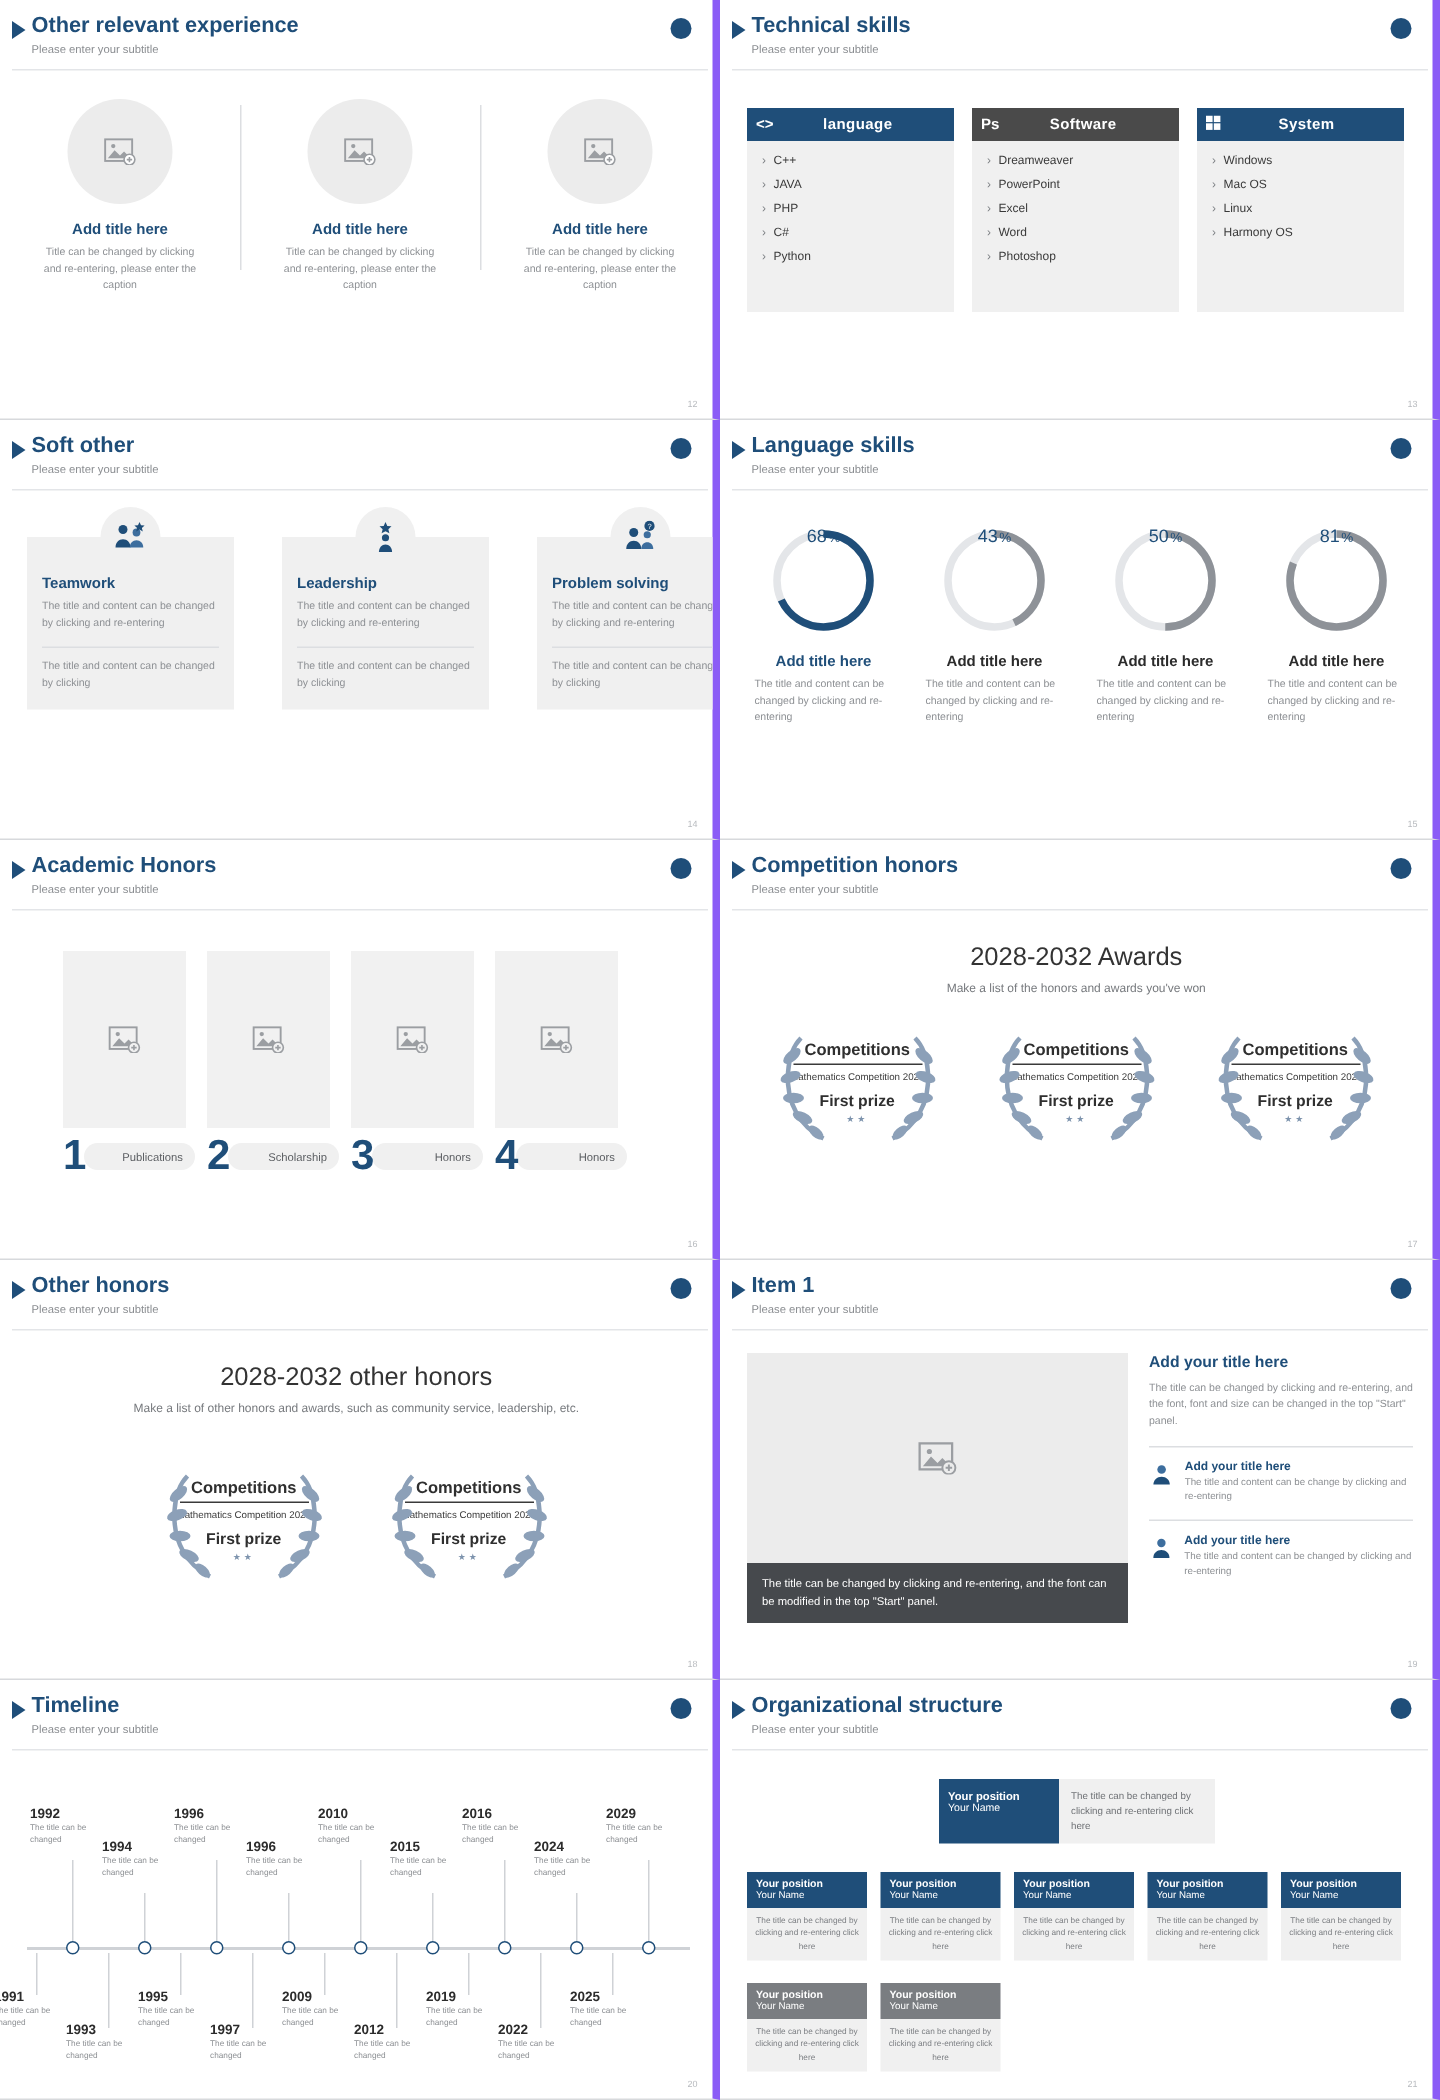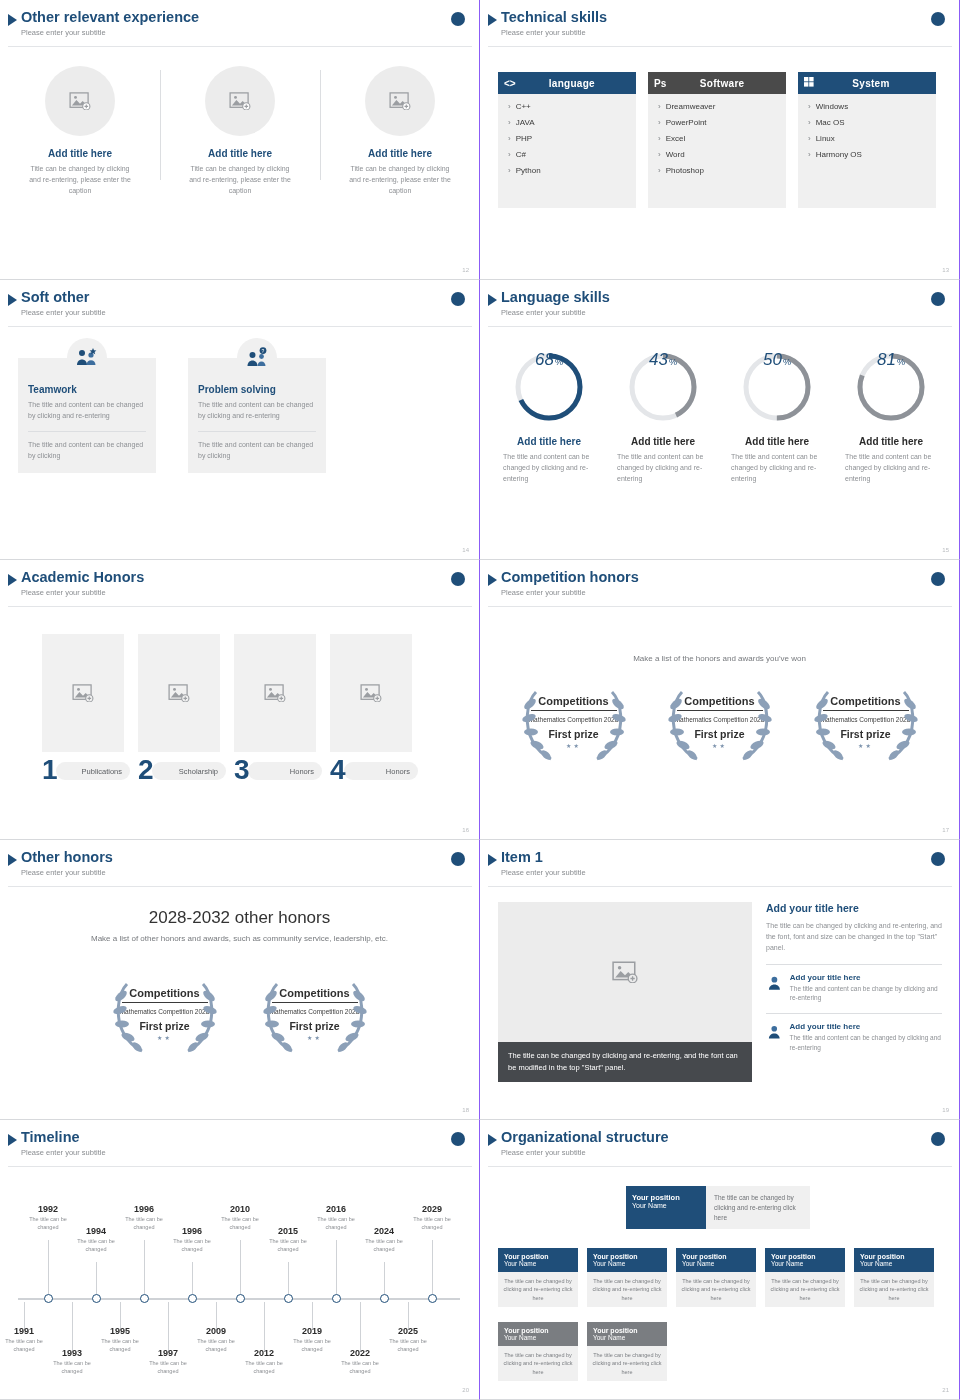--- a/index.html
+++ b/index.html
@@ -12,21 +12,21 @@
   }
   .grid {
     display: grid;
     grid-template-columns: 480px 480px;
     grid-template-rows: repeat(5, 280px);
     width: 960px; height: 1400px;
   }
   .slide {
     position: relative;
     background: #ffffff;
-    border-right: 1px solid #8b5cf6;
+    border-right: 5px solid #8b5cf6;
     border-bottom: 1px solid #d7d9dc;
     overflow: hidden;
     padding: 0;
   }
   
   .shead { position: absolute; top: 10px; left: 8px; display: flex; align-items: flex-start; }
   .tri {
     width: 0; height: 0;
     border-top: 6px solid transparent;
     border-bottom: 6px solid transparent;
@@ -87,21 +87,21 @@
   .softcard h4 { font-size: 10px; color: #1f4e79; margin-bottom: 5px; }
   .softcard p { font-size: 7px; color: #8d9094; line-height: 1.5; }
   .softsep { height: 1px; background: #dcdee1; margin: 10px 0 8px; }
 
   
   .s15-wrap { position: absolute; top: 70px; left: 12px; display: flex; }
   .langcol { width: 114px; display: flex; flex-direction: column; align-items: center; }
   .ringwrap { position: relative; width: 74px; height: 74px; }
   .ringwrap svg { transform: rotate(-90deg); }
   .ringval { position: absolute; inset: 0; display: flex; align-items: baseline; justify-content: center; }
-  .ringval .n { font-size: 17px; color: #1f4e79; font-style: italic; }
+  .ringval .n { font-size: 12px; color: #1f4e79; }
   .ringval .p { font-size: 9px; color: #1f4e79; margin-left: 1px; }
   .langcol .lt { margin-top: 12px; font-size: 10px; font-weight: bold; color: #1f4e79; }
   .langcol .ld { width: 92px; text-align: left; margin-top: 5px; }
 
   
   .s16-wrap { position: absolute; top: 74px; left: 42px; display: flex; gap: 14px; }
   .certcard { width: 82px; height: 118px; background: #f1f1f1; display: flex; align-items: center; justify-content: center; }
   .s16-nums { position: absolute; top: 196px; left: 42px; display: flex; gap: 14px; }
   .numgroup { width: 82px; position: relative; display: flex; align-items: center; }
   .bignum { font-size: 28px; font-weight: bold; color: #1f4e79; line-height: 1; z-index: 2; }
@@ -133,21 +133,21 @@
   .s19-right p.d { font-size: 7px; color: #8d9094; line-height: 1.6; margin-top: 6px; }
   .s19-line { height: 1px; background: #dcdee1; margin: 10px 0 8px; }
   .s19-item { display: flex; gap: 7px; margin-bottom: 9px; }
   .s19-item .it { font-size: 8px; font-weight: bold; color: #1f4e79; }
   .s19-item .ib { font-size: 6.5px; color: #8d9094; line-height: 1.5; margin-top: 2px; }
 
   
   .tl-axis { position: absolute; left: 18px; top: 178px; width: 442px; height: 2px; background: #cfd2d6; }
   .tl-node { position: absolute; top: 174px; width: 9px; height: 9px; border-radius: 50%; background: #fff; border: 1.5px solid #1f4e79; }
   .tl-stem { position: absolute; width: 1px; background: #cfd2d6; }
-  .tl-lab { position: absolute; width: 56px; text-align: center; }
+  .tl-lab { position: absolute; width: 56px; text-align: left; }
   .tl-lab .y { font-size: 9px; font-weight: bold; color: #2b2b2b; }
   .tl-lab .t { font-size: 5.5px; color: #8d9094; line-height: 1.45; margin-top: 2px; }
 
   
   .orgtop { position: absolute; top: 66px; left: 146px; display: flex; align-items: stretch; }
   .orgbox { width: 80px; background: #1f4e79; color: #fff; padding: 7px 6px; }
   .orgbox .p1 { font-size: 7.5px; font-weight: bold; }
   .orgbox .p2 { font-size: 7px; }
   .orgnote { width: 104px; background: #f0f0f0; font-size: 6.5px; color: #6f7276; padding: 7px 8px; line-height: 1.5; }
   .orgrow { position: absolute; left: 18px; display: flex; gap: 9px; }
@@ -308,20 +308,33 @@
             </svg>
         </div>
         <h4>Teamwork</h4>
         <p>The title and content can be changed by clicking and re-entering</p>
         <div class="softsep"></div>
         <p>The title and content can be changed by clicking</p>
       </div>
       <div class="softcard">
         <div class="softbadge">
           <svg width="24" height="22" viewBox="0 0 24 22">
+              <path d="M12 1l1.2 2.6 2.8.3-2.1 1.9.7 2.7L12 7.1 9.4 8.5l.7-2.7L8 3.9l2.8-.3z" fill="#1f4e79"></path>
+              <circle cx="12" cy="11.5" r="2.4" fill="#1f4e79"></circle>
+              <path d="M7.6 21c0-3 2-5 4.4-5s4.4 2 4.4 5z" fill="#1f4e79"></path>
+            </svg>
+        </div>
+        <h4>Leadership</h4>
+        <p>The title and content can be changed by clicking and re-entering</p>
+        <div class="softsep"></div>
+        <p>The title and content can be changed by clicking</p>
+      </div>
+      <div class="softcard">
+        <div class="softbadge">
+          <svg width="24" height="22" viewBox="0 0 24 22">
               <circle cx="7.5" cy="8" r="3" fill="#1f4e79"></circle>
               <path d="M2.5 19c0-3.3 2.2-5.5 5-5.5s5 2.2 5 5.5z" fill="#1f4e79"></path>
               <circle cx="16.5" cy="9.5" r="2.4" fill="#3d6e9e"></circle>
               <path d="M12.5 19c0-2.7 1.8-4.5 4-4.5s4 1.8 4 4.5z" fill="#3d6e9e"></path>
               <circle cx="18" cy="3.6" r="3.4" fill="#1f4e79"></circle>
               <text x="18" y="5.5" font-size="5" fill="#fff" text-anchor="middle" font-family="Liberation Sans">?</text>
             </svg>
         </div>
         <h4>Problem solving</h4>
         <p>The title and content can be changed by clicking and re-entering</p>
@@ -487,20 +500,21 @@
     <div class="shead">
       <div class="tri"></div>
       <div>
         <div class="stitle">Competition honors</div>
         <div class="ssub">Please enter your subtitle</div>
       </div>
     </div>
     <div class="dot"></div>
     <div class="rule"></div>
 
+    <div class="awardtitle">2028-2032 Awards</div>
     <div class="awardsub">Make a list of the honors and awards you've won</div>
 
     <div class="laurelrow">
       <div class="laurel">
         <svg class="lf" width="128" height="92" viewBox="0 0 128 92">
           <path d="M26 16c-10 10-12 34-3 50 5 9 12 14 18 17" fill="none" stroke="#8ca0b8" stroke-width="3"></path>
           <path d="M102 16c10 10 12 34 3 50-5 9-12 14-18 17" fill="none" stroke="#8ca0b8" stroke-width="3"></path>
           <g fill="#8ca0b8">
             <ellipse cx="20" cy="28" rx="7" ry="3.5" transform="rotate(-40 20 28)"></ellipse>
             <ellipse cx="19" cy="42" rx="7" ry="3.5" transform="rotate(-20 19 42)"></ellipse>

